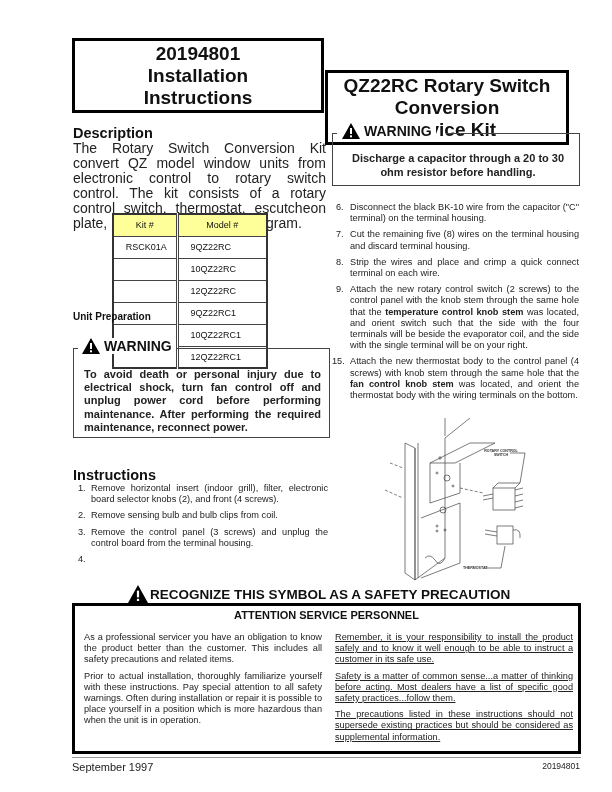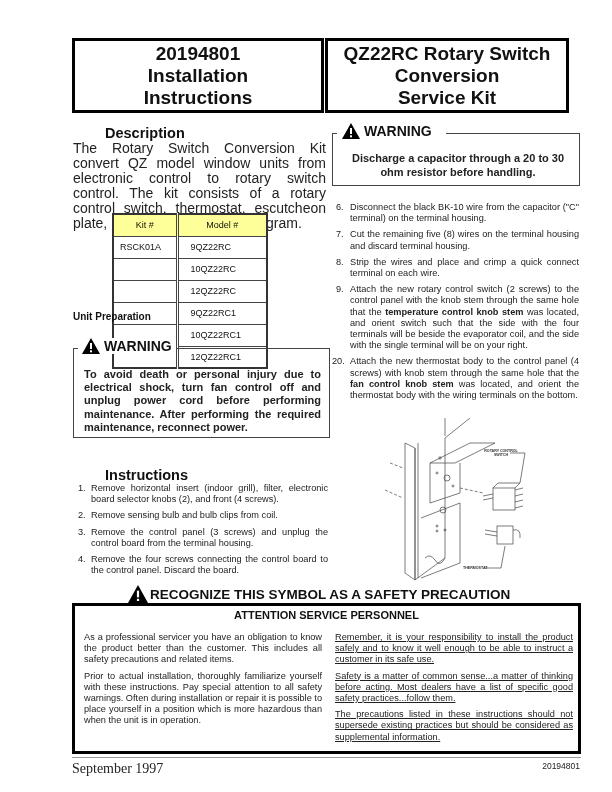--- a/index.html
+++ b/index.html
@@ -1,50 +1,50 @@
 <!DOCTYPE html>
 <html><head>
 <meta charset="utf-8">
 <style>
   * { box-sizing: border-box; margin: 0; padding: 0; }
   html, body { width: 612px; height: 792px; background: #fff; overflow: hidden; }
   body { position: relative; font-family: "Liberation Sans", sans-serif; color: #111; }
 
   .hdr-box { position: absolute; top: 38px; height: 75px; border: 3px solid #000; display: flex; flex-direction: column; align-items: center; justify-content: center; text-align: center; font-weight: bold; font-size: 19px; line-height: 22px; }
   .hdr-left { left: 72px; width: 252px; }
-  .hdr-right { left: 325px; width: 244px; }
-
-  .h2 { position: absolute; font-weight: bold; font-size: 14.5px; margin-left: 32px; }
+  .hdr-right { left: 325px; width: 244px; margin-top: 32px; }
+
+  .h2 { position: absolute; font-weight: bold; font-size: 14.5px; }
   .para { position: absolute; font-size: 14px; line-height: 15px; text-align: justify; color: #222; }
 
   .warn { position: absolute; border: 1px solid #444; border-top: none; }
   .warn .top-line { position: absolute; top: 0; height: 1px; background: #444; }
   .warn .title { position: absolute; top: -10px; display: flex; align-items: center; gap: 4px; background: #fff; padding: 0 4px; font-weight: bold; font-size: 14px; }
   .warn .body { font-weight: bold; text-align: justify; color: #222; }
 
   table.kit { position: absolute; left: 112px; top: 213px; border-collapse: collapse; font-size: 9px; border: 2px solid #333; }
   table.kit td, table.kit th { border: 1px solid #444; padding: 0 3px; height: 22px; line-height: 10px; font-weight: normal; }
   table.kit th { background: #ffff99; text-align: center; }
-  table.kit td.kitcol { width: 64px; text-align: left; padding-left: 6px; }
+  table.kit td.kitcol { width: 64px; text-align: center; padding-left: 6px; }
   table.kit td.modcol { width: 90px; text-align: left; padding-left: 12px; border-left: 3px double #444; }
   table.kit th.modh { border-left: 3px double #444; }
 
   ol.steps { position: absolute; list-style: none; font-size: 9.2px; line-height: 11.2px; color: #222; }
   ol.steps li { position: relative; padding-left: 13px; margin-bottom: 5px; text-align: justify; }
   ol.steps li .num { position: absolute; left: 0; top: 0; }
   ol.steps.right li { padding-left: 14px; }
 
   .recognize { position: absolute; left: 128px; top: 585px; display: flex; align-items: center; gap: 2px; font-weight: bold; font-size: 13.5px; }
   .attn-box { position: absolute; left: 72px; top: 603px; width: 509px; height: 151px; border: 3px solid #000; }
   .attn-title { position: absolute; top: 3px; left: 0; width: 100%; text-align: center; font-weight: bold; font-size: 11px; }
   .attn-col { position: absolute; top: 26px; width: 238px; font-size: 9.2px; line-height: 11.2px; color: #222; text-align: justify; }
   .attn-col p { margin-bottom: 5px; }
 
   .footer-rule { position: absolute; left: 72px; top: 757px; width: 509px; height: 1px; background: #999; }
-  .footer-l { position: absolute; left: 72px; top: 761px; font-size: 14px; color: #222; font-family: Liberation Serif, serif; }
+  .footer-l { position: absolute; left: 72px; top: 761px; font-size: 11px; color: #222; }
   .footer-r { position: absolute; right: 32px; top: 761px; font-size: 8.5px; color: #222; }
 
   .diagram { position: absolute; left: 385px; top: 418px; width: 165px; height: 165px; }
   .diagram .lbl { position: absolute; font-size: 3.6px; font-weight: bold; color: #333; }
 </style>
 </head>
 <body>
 
 <div class="hdr-box hdr-left">
   <div>20194801</div>
@@ -123,29 +123,29 @@
     <span>WARNING</span>
   </div>
   <div class="body" style="position:absolute; left:10px; top:18px; width:230px; font-size:11px; line-height:14px; text-align:center;">Discharge a capacitor through a 20 to 30 ohm resistor before handling.</div>
 </div>
 
 <div class="h2" style="left:73px; top:467px;">Instructions</div>
 <ol class="steps" style="left:78px; top:483px; width:250px;">
   <li><span class="num">1.</span><span>Remove horizontal insert (indoor grill), filter, electronic board selector knobs (2), and front (4 screws).</span></li>
   <li><span class="num">2.</span><span>Remove sensing bulb and bulb clips from coil.</span></li>
   <li><span class="num">3.</span><span>Remove the control panel (3 screws) and unplug the control board from the terminal housing.</span></li>
-  <li><span class="num">4.</span><span>Remove the four screws connecting the control board to the control panel.  Discard the board.</span></li>
+  <li><span class="num">4.</span></li>
 </ol>
 
 <ol class="steps right" style="left:336px; top:202px; width:243px;">
   <li><span class="num">6.</span><span>Disconnect the black BK-10 wire from the capacitor ("C" terminal) on the terminal housing.</span></li>
   <li><span class="num">7.</span><span>Cut the remaining five (8) wires on the terminal housing and discard terminal housing.</span></li>
   <li><span class="num">8.</span><span>Strip the wires and place and crimp a quick connect terminal on each wire.</span></li>
   <li><span class="num">9.</span><span>Attach the new rotary control switch (2 screws) to the control panel with the knob stem through the same hole that the </span><b>temperature control knob stem</b><span> was located, and orient switch such that the side with the four terminals will be beside the evaporator coil, and the side with the single terminal will be on your right.</span></li>
-  <li><span class="num" style="left:-4px;">20.</span><span>Attach the new thermostat body to the control panel (4 screws) with knob stem through the same hole that the </span><b>fan control knob stem</b><span> was located, and orient the thermostat body with the wiring terminals on the bottom.</span></li>
+  <li><span class="num" style="left:-4px;">15.</span><span>Attach the new thermostat body to the control panel (4 screws) with knob stem through the same hole that the </span><b>fan control knob stem</b><span> was located, and orient the thermostat body with the wiring terminals on the bottom.</span></li>
 </ol>
 
 <div class="diagram">
   <svg width="165" height="165" viewBox="0 0 165 165" fill="none" stroke="#444" stroke-width="0.7">
     <path d="M20 25 L20 155 L30 162 L30 30 Z"></path>
     <path d="M30 30 L30 162 L60 140 L60 20"></path>
     <path d="M33 25 L33 160"></path>
     <path d="M60 20 L85 0"></path>
     <path d="M60 0 L60 18"></path>
     <path d="M45 45 L85 25 L110 25 L70 45 Z"></path>

